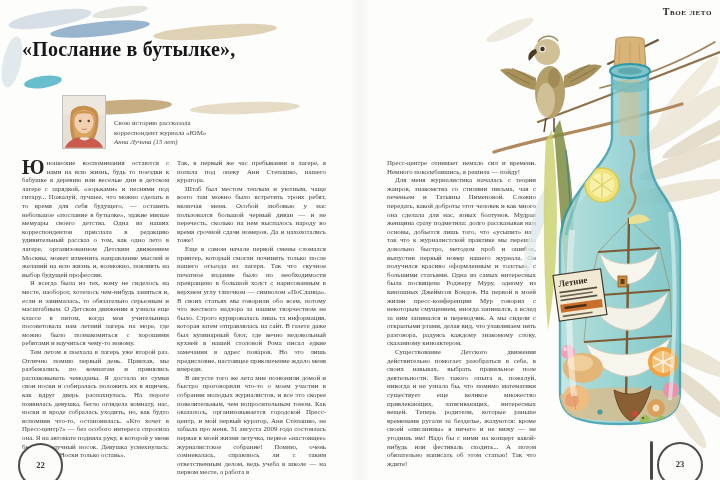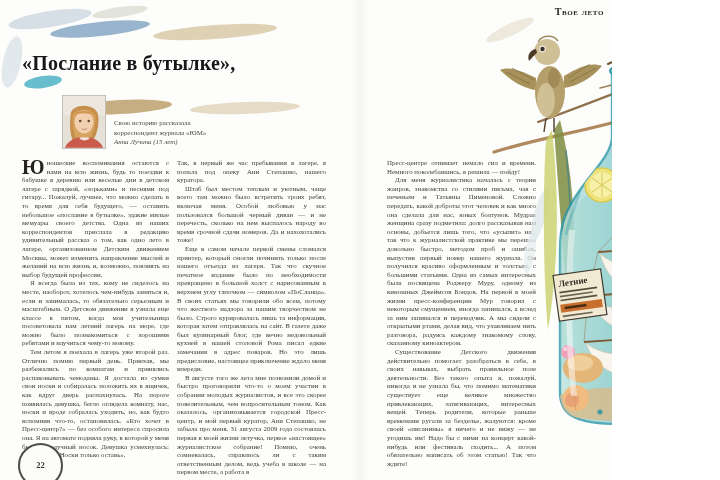--- a/index.html
+++ b/index.html
@@ -1,26 +1,26 @@
 <!DOCTYPE html>
 <html lang="ru"><head>
 <meta charset="utf-8">
 <style>
   html,body{margin:0;padding:0;background:#ffffff;}
   .spread{
-    position:relative;width:612px;height:480px;overflow:hidden;
+    position:relative;width:720px;height:480px;overflow:hidden;
     background:#fdfdfc;font-family:"Liberation Serif",serif;color:#3f3c38;
   }
   .gutter{position:absolute;left:350px;top:0;width:20px;height:480px;
     background:linear-gradient(90deg,rgba(0,0,0,0) 0%,rgba(70,70,70,0.045) 50%,rgba(0,0,0,0) 100%);}
   .section-label{
     position:absolute;top:6px;right:8px;font-weight:bold;font-size:10px;
     font-variant:small-caps;letter-spacing:0.6px;color:#241d18;
   }
-  .title{position:absolute;left:22px;top:52px;}
+  .title{position:absolute;left:22px;top:38px;}
   .t1{font-size:20px;font-weight:bold;color:#171717;letter-spacing:0.2px;line-height:22px;}
   .t2{font-size:18.5px;font-weight:normal;color:#35332f;letter-spacing:0.2px;line-height:22px;margin-top:1px;}
   .photo{position:absolute;left:62px;top:95px;width:44px;height:54px;border:1px solid #c6c1b8;background:#e7e2d8;box-sizing:border-box;}
   .photo svg{display:block;}
   .byline{position:absolute;left:114px;top:118px;width:130px;font-size:6.9px;line-height:9.6px;color:#4c483f;}
   .byline .it{font-style:italic;}
   .col{position:absolute;top:159px;width:147px;text-align:justify;
        font-size:6.9px;line-height:8.6px;color:#403c36;}
   .col1{left:22px;}
   .col2{left:177px;width:149px;}

